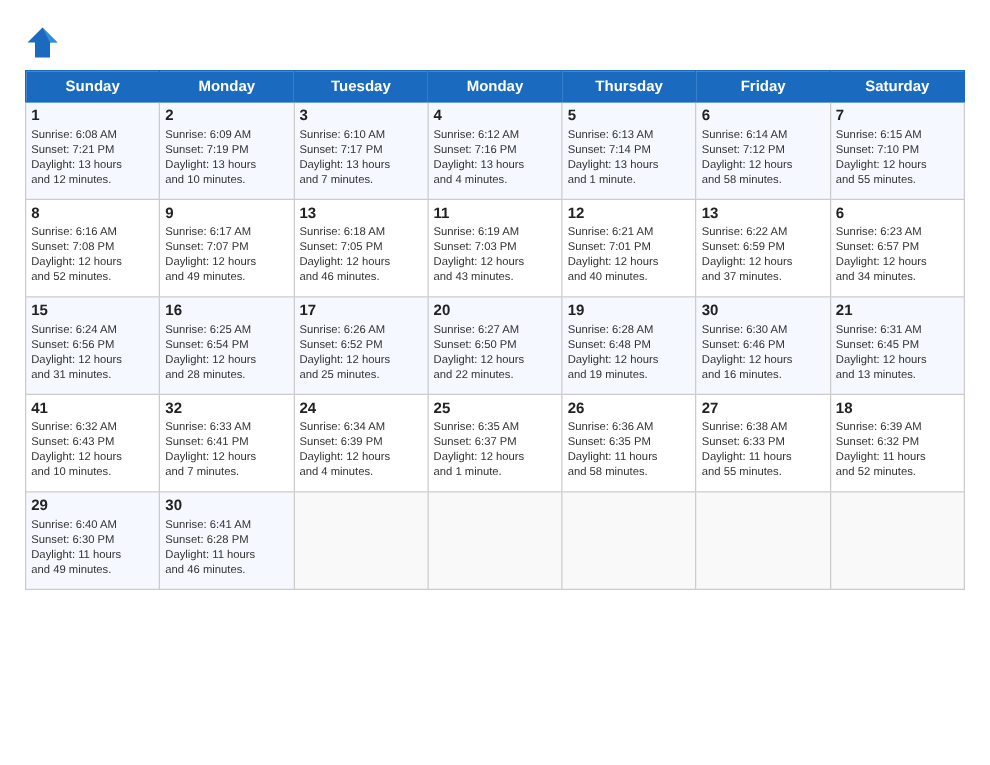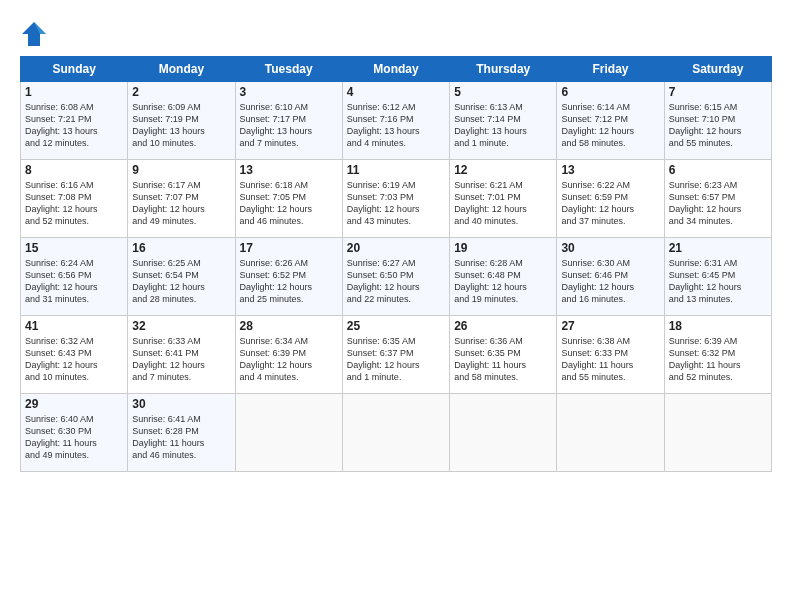--- a/index.html
+++ b/index.html
@@ -162,21 +162,21 @@
           <td><span class="day-num">16</span><span class="day-detail">Sunrise: 6:25 AM<br>Sunset: 6:54 PM<br>Daylight: 12 hours<br>and 28 minutes.</span></td>
           <td><span class="day-num">17</span><span class="day-detail">Sunrise: 6:26 AM<br>Sunset: 6:52 PM<br>Daylight: 12 hours<br>and 25 minutes.</span></td>
           <td><span class="day-num">20</span><span class="day-detail">Sunrise: 6:27 AM<br>Sunset: 6:50 PM<br>Daylight: 12 hours<br>and 22 minutes.</span></td>
           <td><span class="day-num">19</span><span class="day-detail">Sunrise: 6:28 AM<br>Sunset: 6:48 PM<br>Daylight: 12 hours<br>and 19 minutes.</span></td>
           <td><span class="day-num">30</span><span class="day-detail">Sunrise: 6:30 AM<br>Sunset: 6:46 PM<br>Daylight: 12 hours<br>and 16 minutes.</span></td>
           <td><span class="day-num">21</span><span class="day-detail">Sunrise: 6:31 AM<br>Sunset: 6:45 PM<br>Daylight: 12 hours<br>and 13 minutes.</span></td>
         </tr>
         <tr>
           <td><span class="day-num">41</span><span class="day-detail">Sunrise: 6:32 AM<br>Sunset: 6:43 PM<br>Daylight: 12 hours<br>and 10 minutes.</span></td>
           <td><span class="day-num">32</span><span class="day-detail">Sunrise: 6:33 AM<br>Sunset: 6:41 PM<br>Daylight: 12 hours<br>and 7 minutes.</span></td>
-          <td><span class="day-num">28</span><span class="day-detail">Sunrise: 6:34 AM<br>Sunset: 6:39 PM<br>Daylight: 12 hours<br>and 4 minutes.</span></td>
+          <td><span class="day-num">24</span><span class="day-detail">Sunrise: 6:34 AM<br>Sunset: 6:39 PM<br>Daylight: 12 hours<br>and 4 minutes.</span></td>
           <td><span class="day-num">25</span><span class="day-detail">Sunrise: 6:35 AM<br>Sunset: 6:37 PM<br>Daylight: 12 hours<br>and 1 minute.</span></td>
           <td><span class="day-num">26</span><span class="day-detail">Sunrise: 6:36 AM<br>Sunset: 6:35 PM<br>Daylight: 11 hours<br>and 58 minutes.</span></td>
           <td><span class="day-num">27</span><span class="day-detail">Sunrise: 6:38 AM<br>Sunset: 6:33 PM<br>Daylight: 11 hours<br>and 55 minutes.</span></td>
           <td><span class="day-num">18</span><span class="day-detail">Sunrise: 6:39 AM<br>Sunset: 6:32 PM<br>Daylight: 11 hours<br>and 52 minutes.</span></td>
         </tr>
         <tr>
           <td><span class="day-num">29</span><span class="day-detail">Sunrise: 6:40 AM<br>Sunset: 6:30 PM<br>Daylight: 11 hours<br>and 49 minutes.</span></td>
           <td><span class="day-num">30</span><span class="day-detail">Sunrise: 6:41 AM<br>Sunset: 6:28 PM<br>Daylight: 11 hours<br>and 46 minutes.</span></td>
           <td class="empty-cell"></td>
           <td class="empty-cell"></td>

